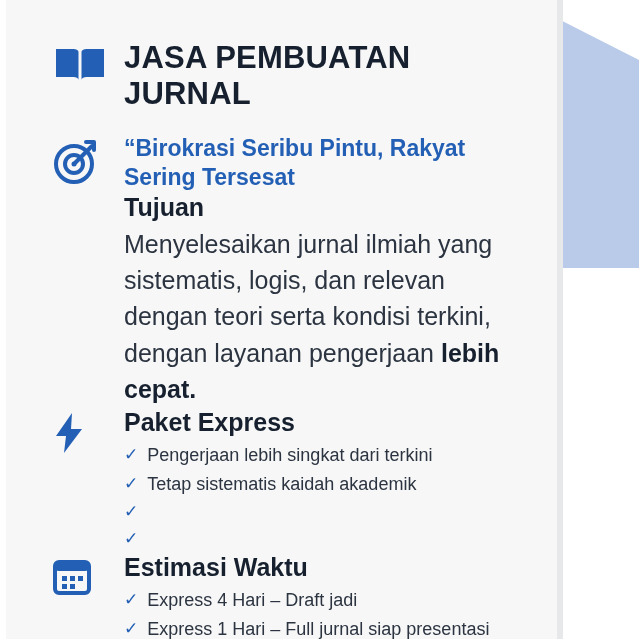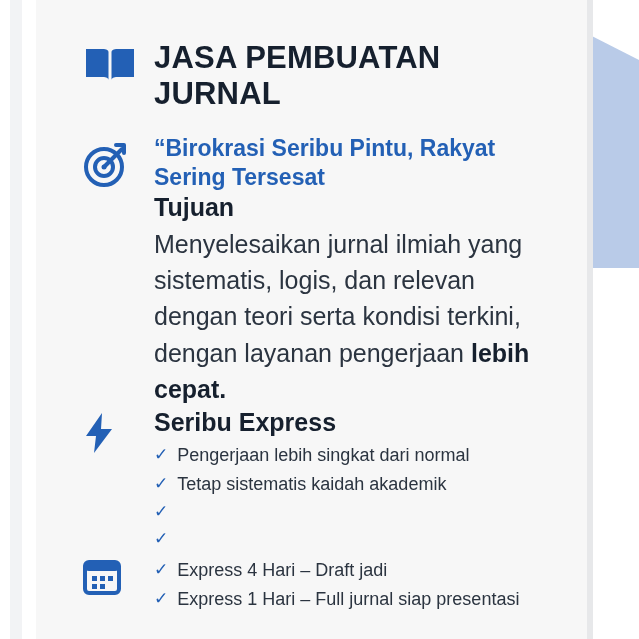--- a/index.html
+++ b/index.html
@@ -51,21 +51,21 @@
     right: 0;
     top: 0;
     width: 0;
     height: 0;
     border-left: 118px solid transparent;
     border-top: 60px solid #ffffff;
   }
   
   .card {
     position: absolute;
-    left: 36px;
+    left: 6px;
     top: 0;
     width: 557px;
     height: 639px;
     background: #f7f7f7;
   }
   .card-inner {
     position: absolute;
     left: 0;
     top: 0;
     right: 0;
@@ -104,21 +104,21 @@
     font-weight: bold;
     color: #16202e;
     letter-spacing: 0.2px;
     line-height: 1.16;
     margin: 0;
   }
 
   
   .quote-row {
     display: flex;
-    align-items: center;
+    align-items: flex-start;
     margin-top: 22px;
   }
   .quote-text {
     font-size: 23px;
     font-weight: bold;
     color: #2360b5;
     line-height: 1.26;
     margin: 0;
   }
 
@@ -225,25 +225,25 @@
 
       <div class="section-row">
         <div class="icon-col">
           <span>
             <svg class="icon-svg" width="34" height="44" viewBox="0 0 34 44" xmlns="http://www.w3.org/2000/svg">
               <path d="M20 2 L4 25 h10 L12 42 L30 18 H19 z" fill="#2360b5"></path>
             </svg>
           </span>
         </div>
         <div class="title-col">
-          <h2 class="section-heading">Seribu Express</h2>
+          <h2 class="section-heading">Paket Express</h2>
           <ul class="check-list">
             <li>
                 <span class="check-mark">✓</span>
-                <span>Pengerjaan lebih singkat dari normal</span>
+                <span>Pengerjaan lebih singkat dari terkini</span>
               </li>
             <li>
                 <span class="check-mark">✓</span>
                 <span>Tetap sistematis kaidah akademik</span>
               </li>
             <li>
                 <span class="check-mark">✓</span>
               </li>
             <li>
                 <span class="check-mark">✓</span>
@@ -260,20 +260,21 @@
               <rect x="3" y="6" width="34" height="9" rx="4" fill="#2360b5"></rect>
               <rect x="10" y="20" width="5" height="5" fill="#2360b5"></rect>
               <rect x="18" y="20" width="5" height="5" fill="#2360b5"></rect>
               <rect x="26" y="20" width="5" height="5" fill="#2360b5"></rect>
               <rect x="10" y="28" width="5" height="5" fill="#2360b5"></rect>
               <rect x="18" y="28" width="5" height="5" fill="#2360b5"></rect>
             </svg>
           </span>
         </div>
         <div class="title-col">
+          <h2 class="section-heading">Estimasi Waktu</h2>
           <ul class="check-list">
             <li>
                 <span class="check-mark">✓</span>
                 <span>Express 4 Hari – Draft jadi</span>
               </li>
             <li>
                 <span class="check-mark">✓</span>
                 <span>Express 1 Hari – Full jurnal siap presentasi</span>
               </li>
           </ul>

